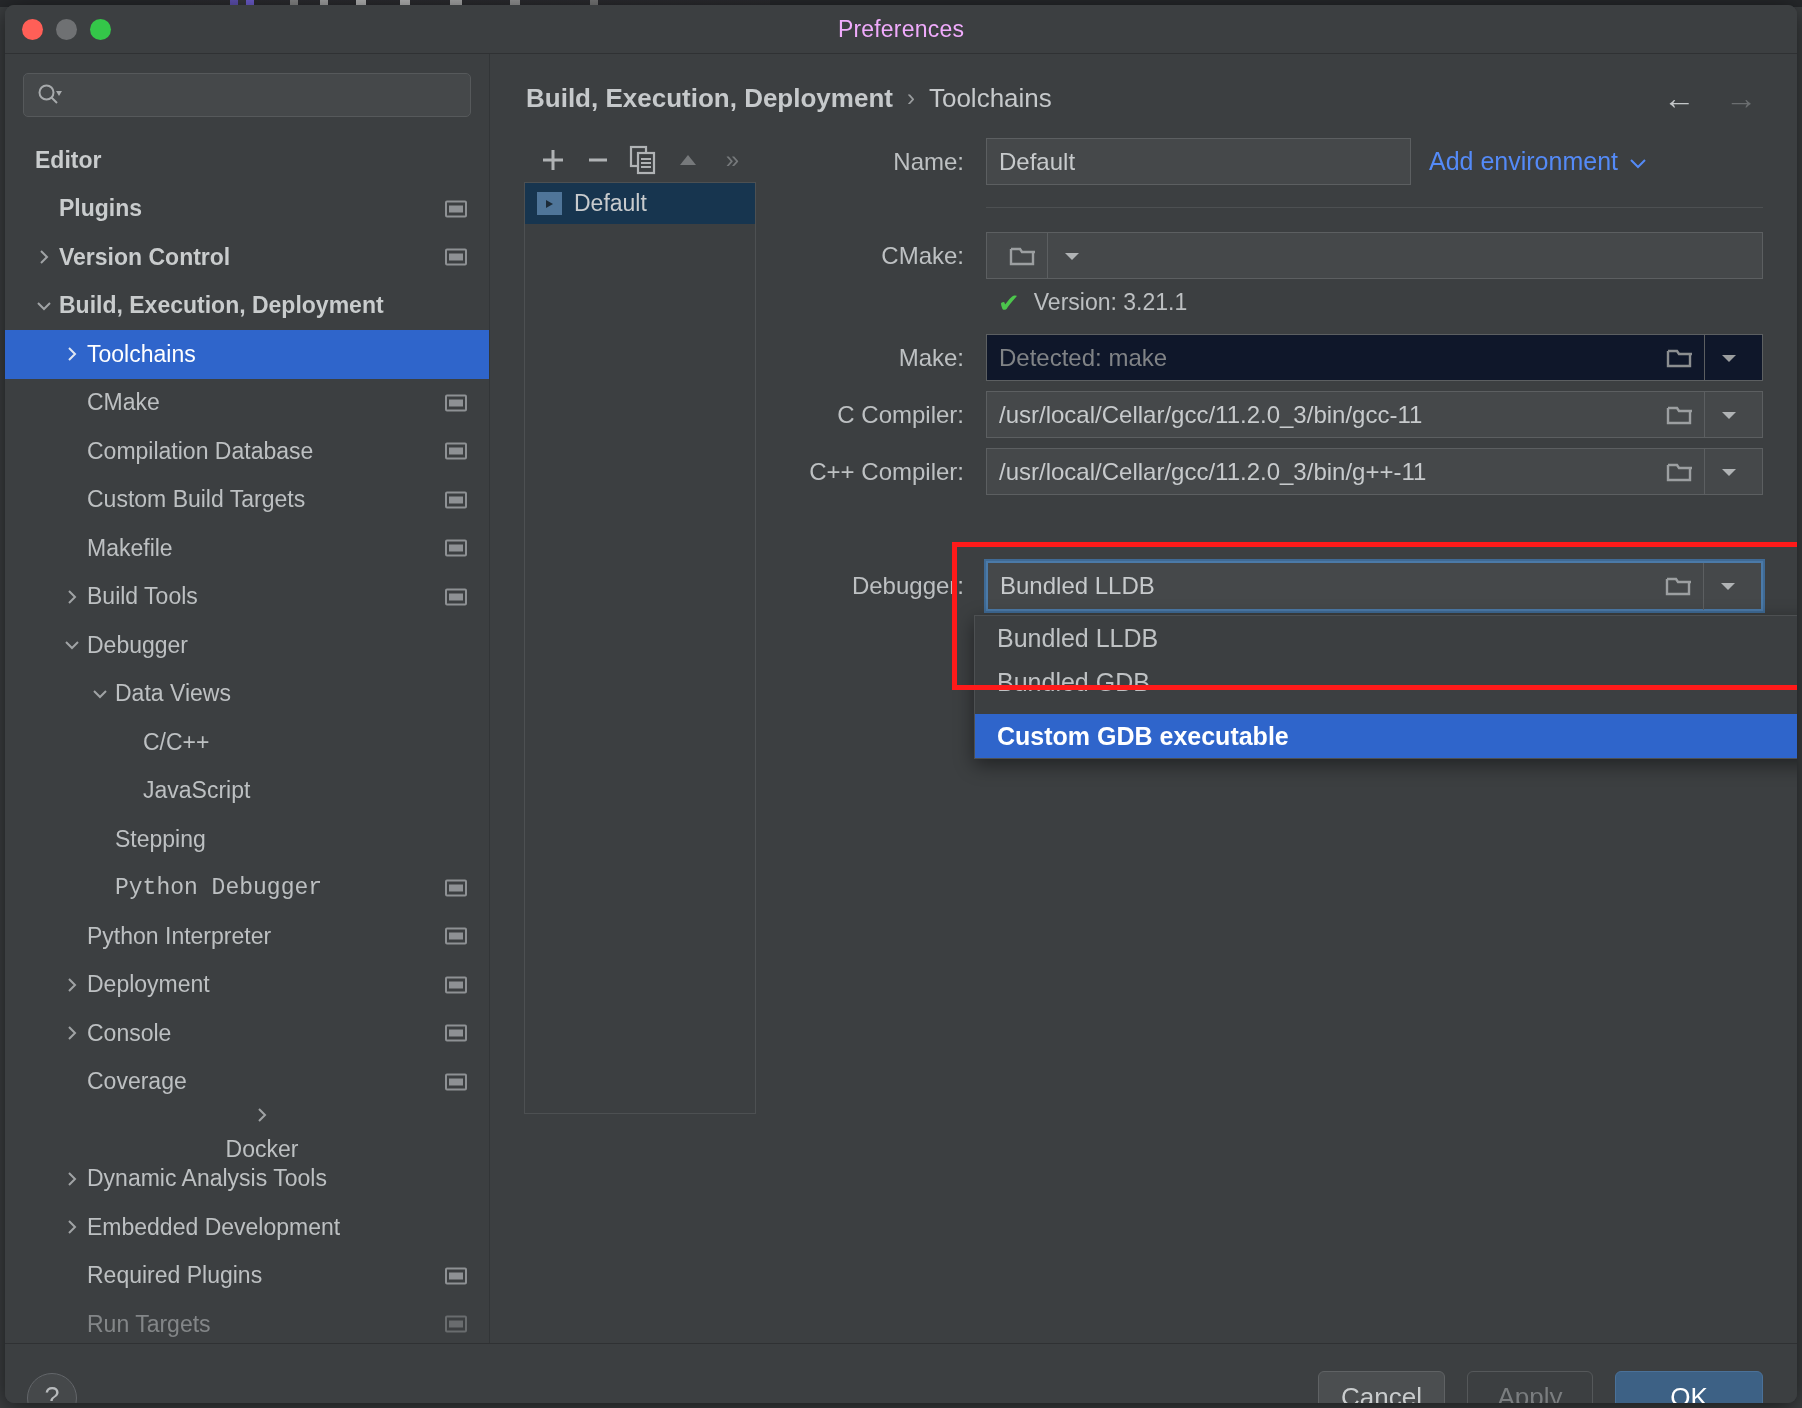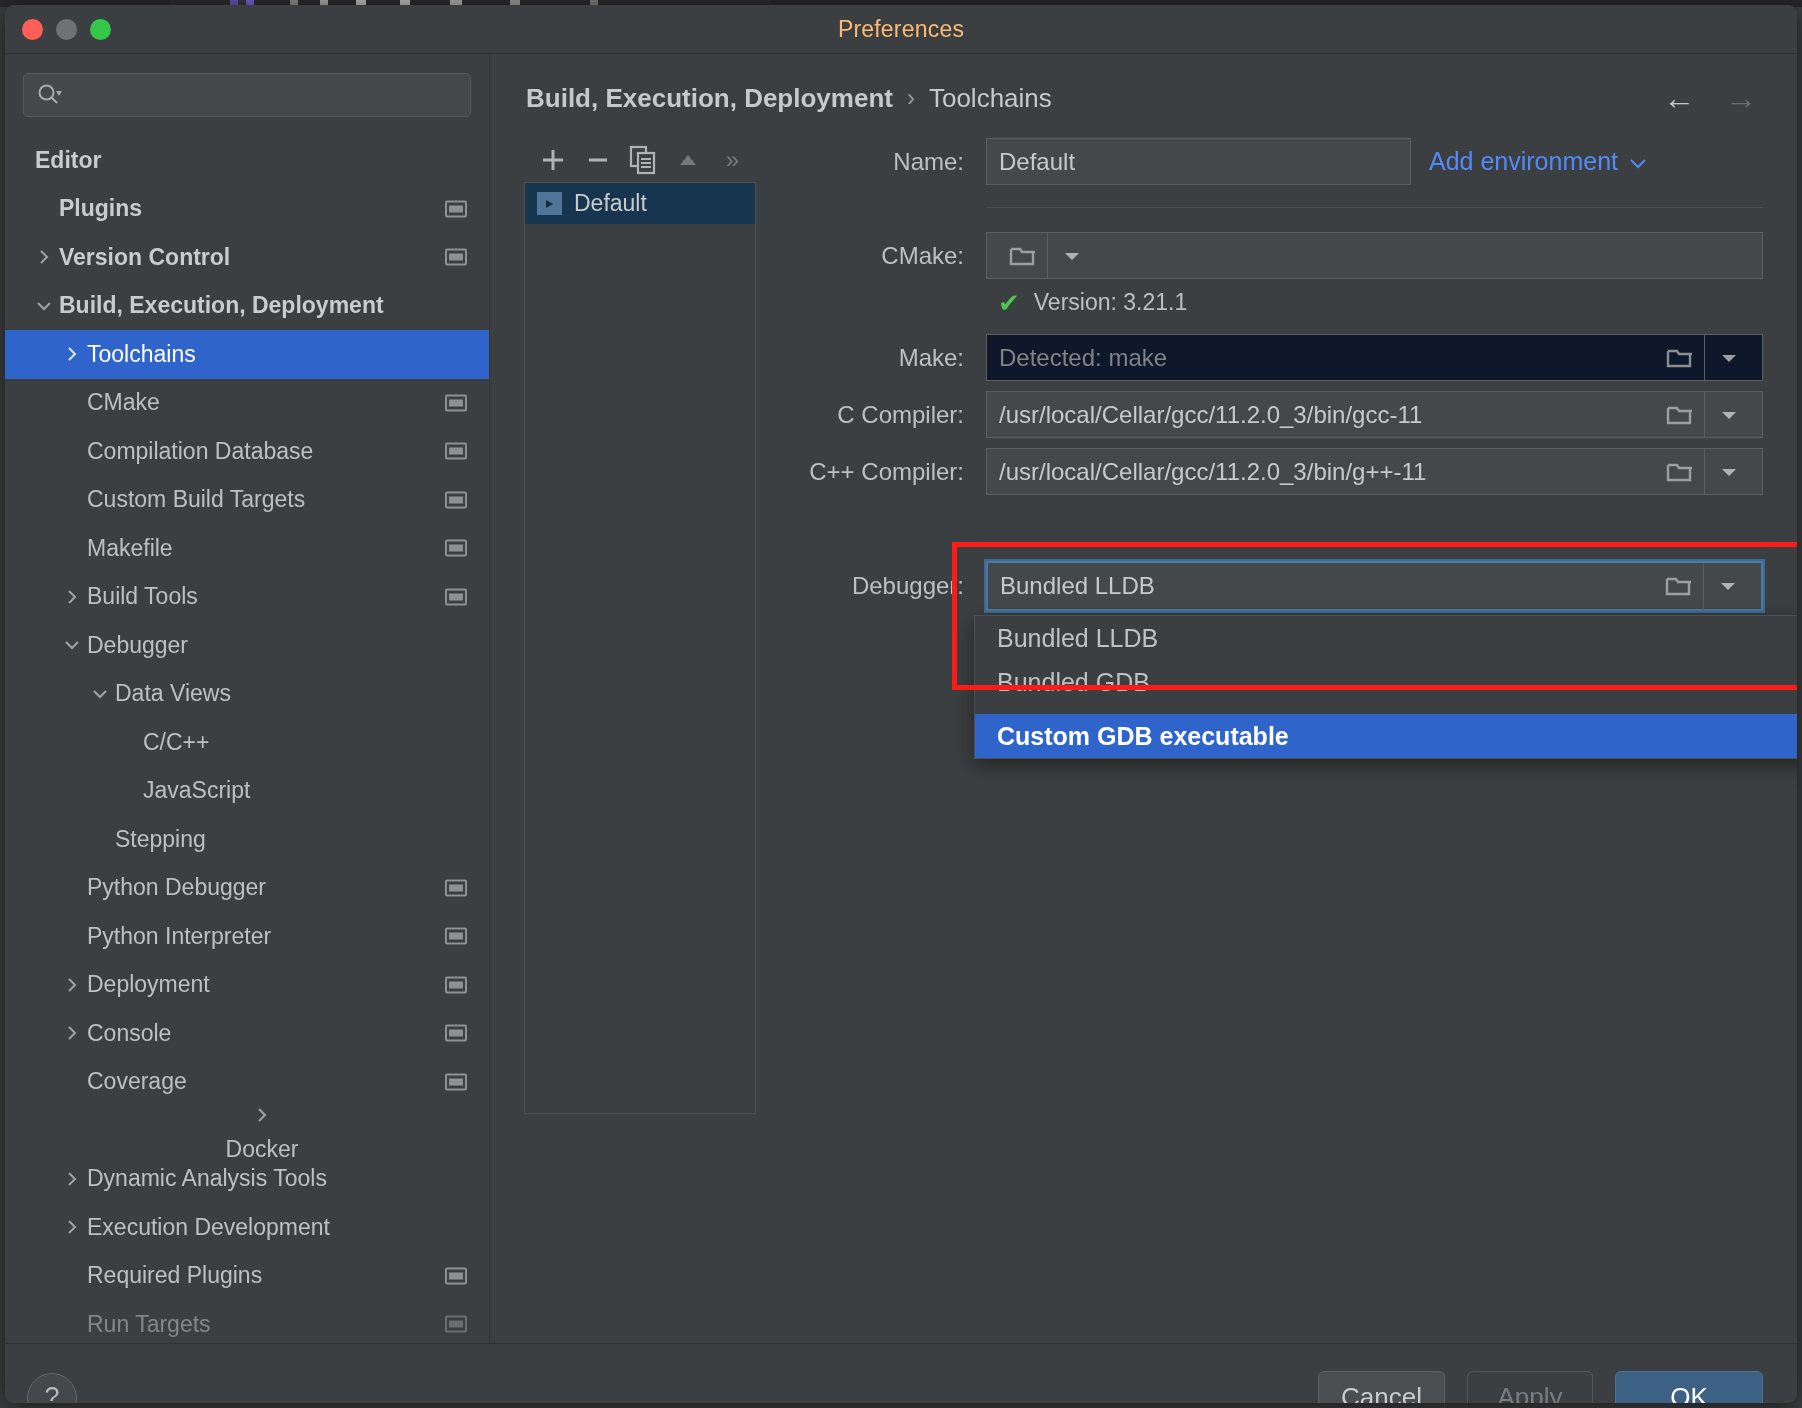--- a/index.html
+++ b/index.html
@@ -64,21 +64,21 @@
     border-bottom: 1px solid #2f3133;
     display: flex; align-items: center;
   }
   .traffic { display: flex; gap: 13px; margin-left: 17px; }
   .dot { width: 21px; height: 21px; border-radius: 50%; }
   .dot.red { background: #ff5f57; }
   .dot.yellow { background: #6f7173; }
   .dot.green { background: #34c749; }
   .title-text {
     position: absolute; left: 0; right: 0; text-align: center;
-    color: #fdba74; font-size: 23px; letter-spacing: .2px;
+    color: #f0abfc; font-size: 23px; letter-spacing: .2px;
     pointer-events: none;
   }
 
   
   .body-row { display: flex; height: 1289px; }
 
   
   .sidebar {
     width: 485px;
     background: #3c3f41;
@@ -414,21 +414,21 @@
               <span class="tree-label">C/C++</span>
             </div>
             <div class="tree-item" style="padding-left: 108px;">
               <span class="chev"></span>
               <span class="tree-label">JavaScript</span>
             </div>
             <div class="tree-item" style="padding-left: 80px;">
               <span class="chev"></span>
               <span class="tree-label">Stepping</span>
             </div>
-            <div class="tree-item" style="padding-left: 52px;">
+            <div class="tree-item" style="padding-left: 80px; font-family: Liberation Mono, monospace;">
               <span class="chev"></span>
               <span class="tree-label">Python Debugger</span>
               <span class="proj-badge"></span>
             </div>
             <div class="tree-item" style="padding-left: 52px;">
               <span class="chev"></span>
               <span class="tree-label">Python Interpreter</span>
               <span class="proj-badge"></span>
             </div>
             <div class="tree-item" style="padding-left: 52px;">
@@ -469,21 +469,21 @@
                 </svg>
               </span>
               <span class="tree-label">Dynamic Analysis Tools</span>
             </div>
             <div class="tree-item" style="padding-left: 52px;">
               <span class="chev">
                 <svg width="18" height="18" viewBox="0 0 18 18">
                   <path d="M6 3 L12 9 L6 15" fill="none" stroke="#a0a3a5" stroke-width="2"></path>
                 </svg>
               </span>
-              <span class="tree-label">Execution Development</span>
+              <span class="tree-label">Embedded Development</span>
             </div>
             <div class="tree-item" style="padding-left: 52px;">
               <span class="chev"></span>
               <span class="tree-label">Required Plugins</span>
               <span class="proj-badge"></span>
             </div>
             <div class="tree-item cut" style="padding-left: 52px;">
               <span class="chev"></span>
               <span class="tree-label">Run Targets</span>
               <span class="proj-badge"></span>

